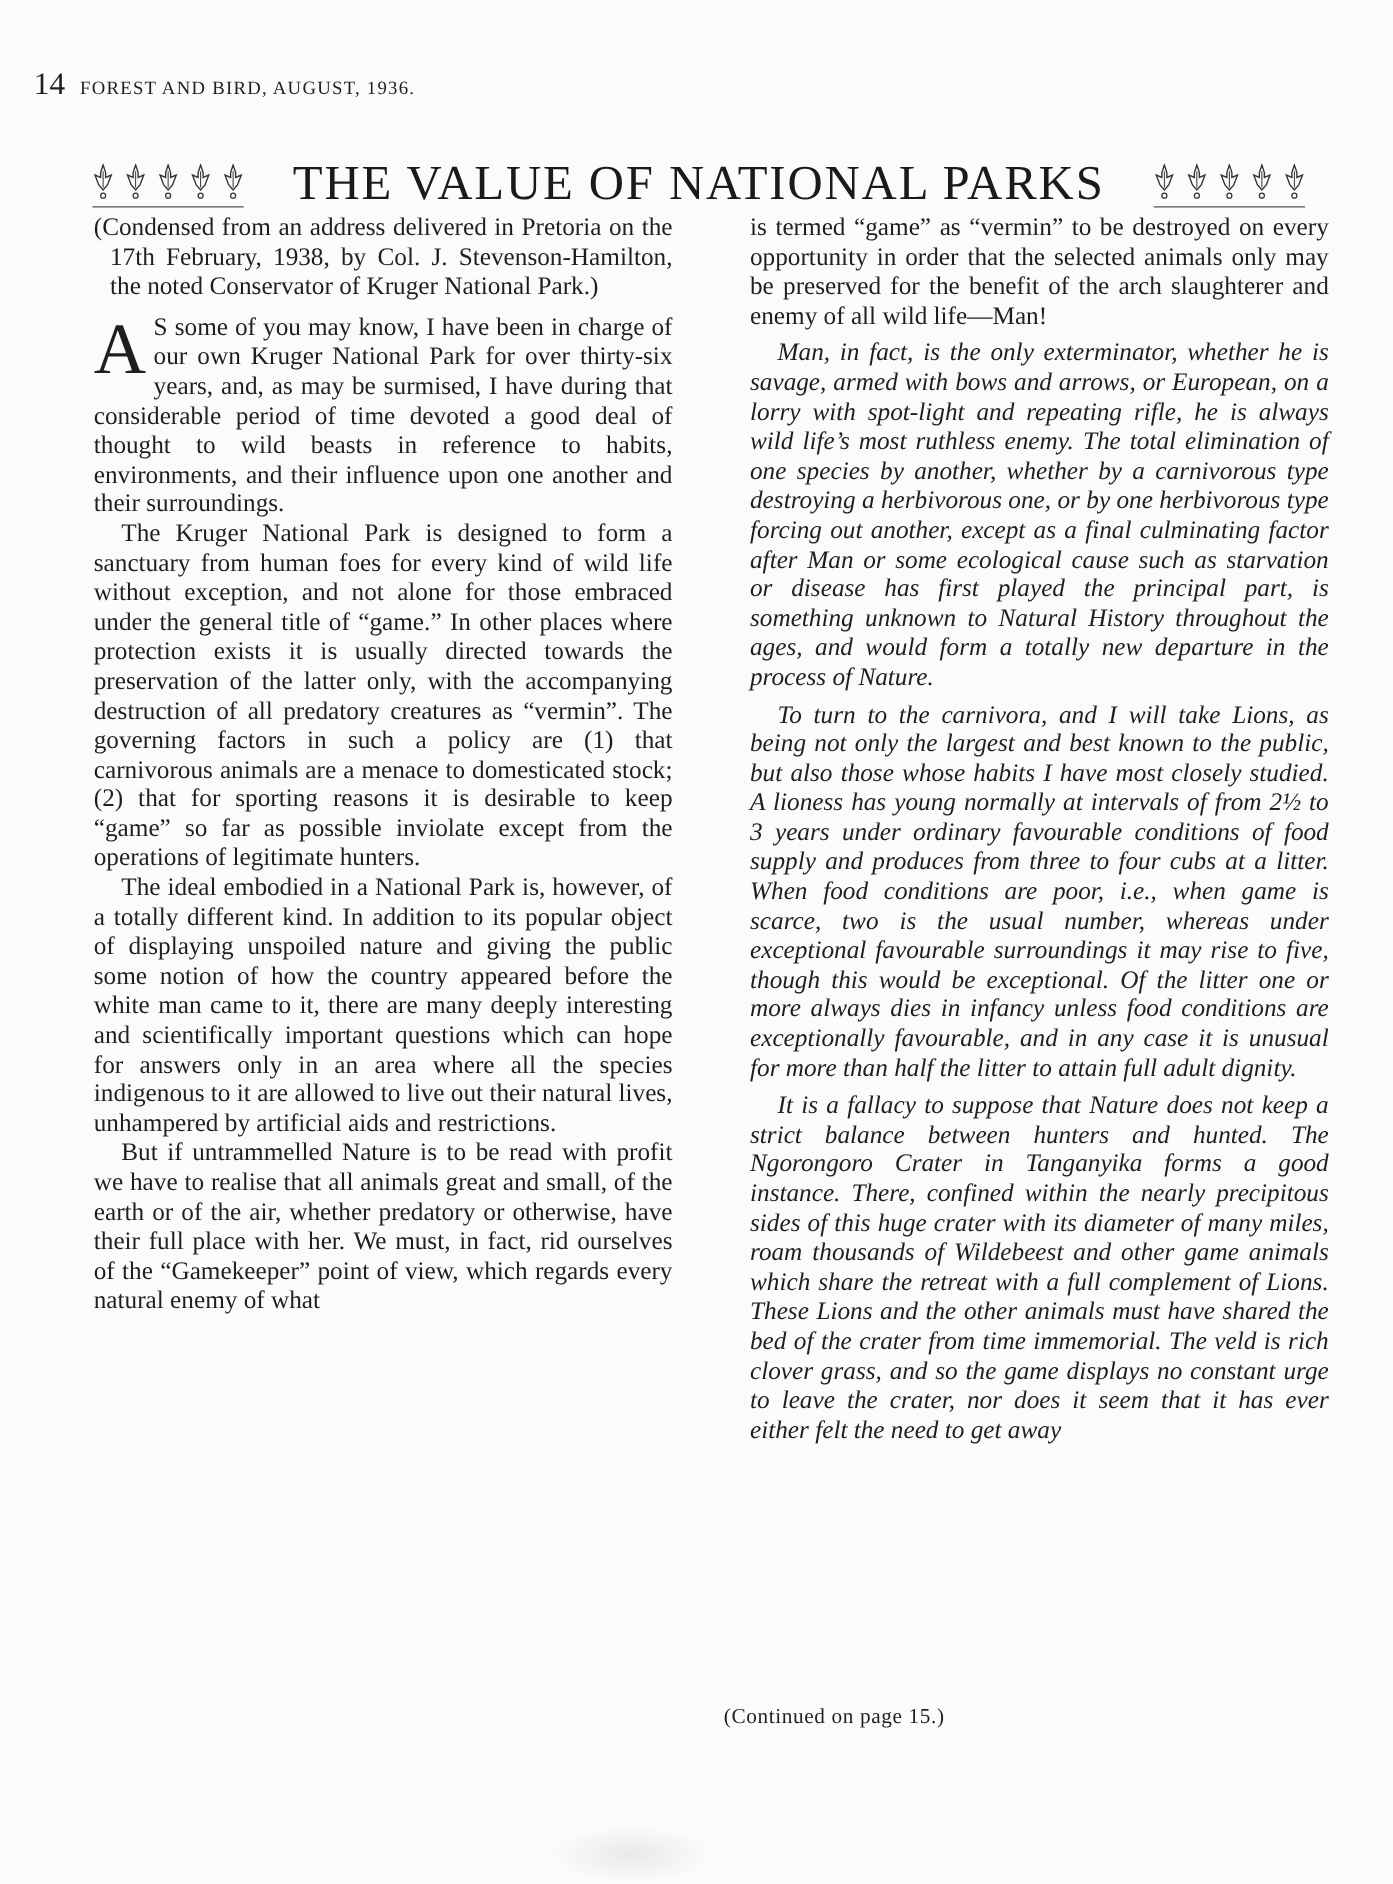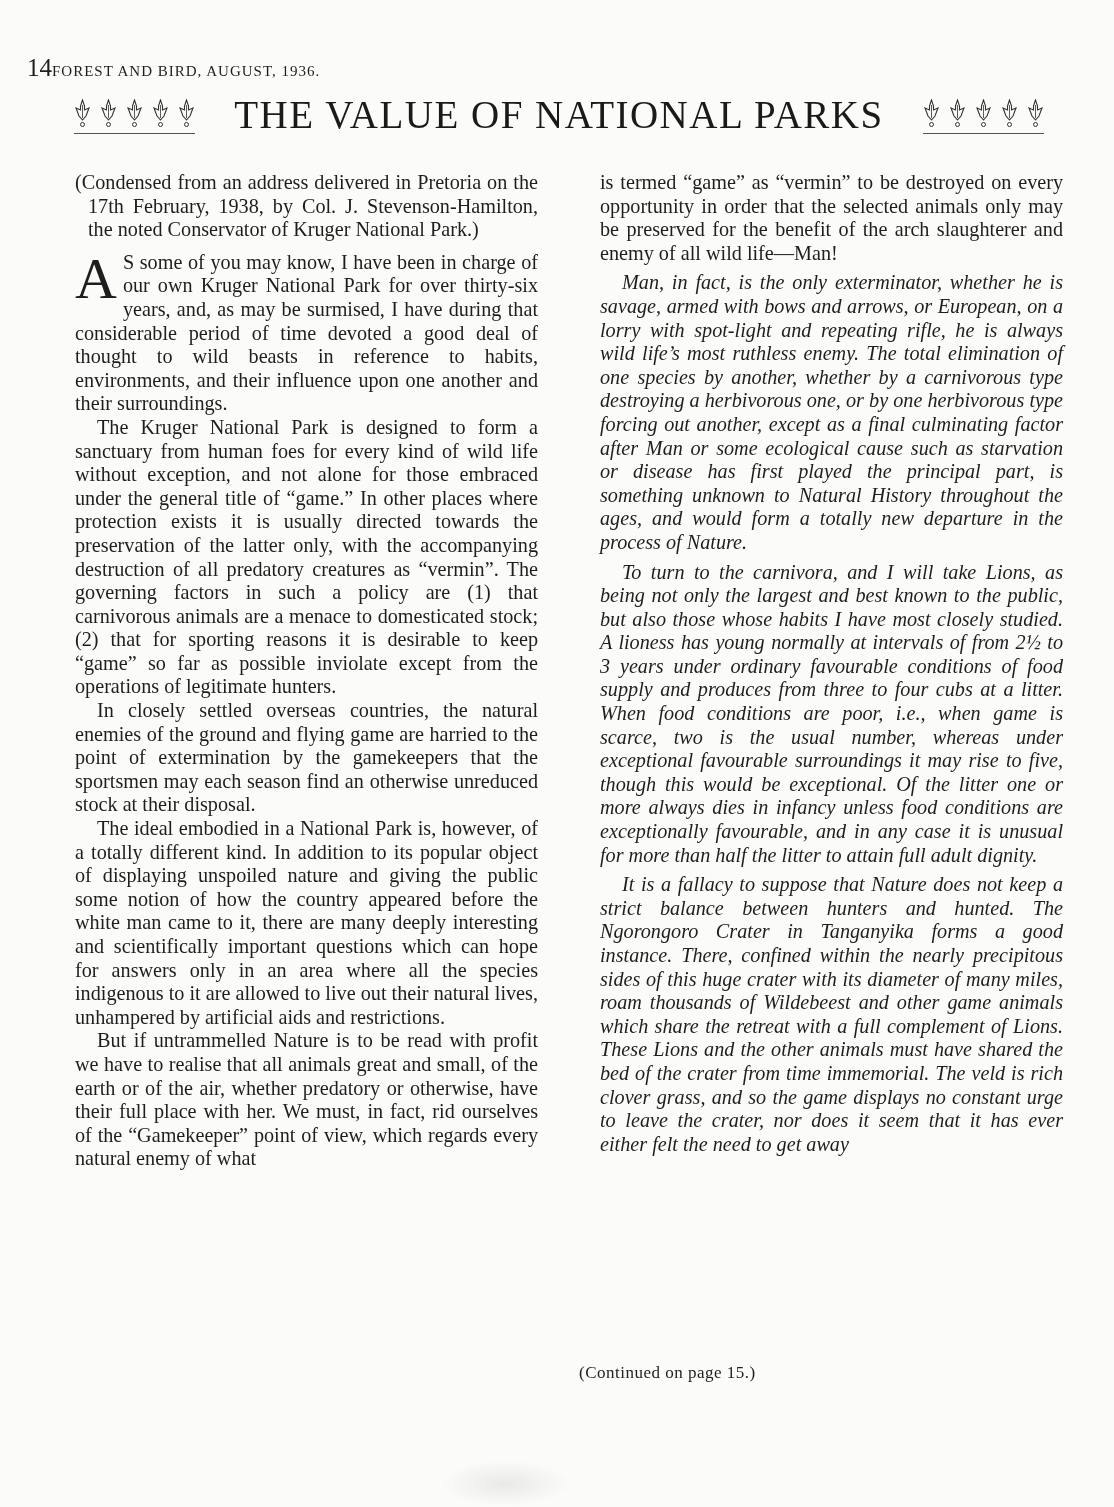--- a/index.html
+++ b/index.html
@@ -5,27 +5,27 @@
   html, body { margin: 0; padding: 0; }
   body {
     width: 1114px; height: 1507px; overflow: hidden;
     background: #fbfbfa;
     color: #1e1e1e;
     font-family: "Liberation Serif", "DejaVu Serif", serif;
     position: relative;
   }
   .running-head {
     position: absolute; left: 27px; top: 54px;
-    display: flex; align-items: baseline; 
+    display: flex; align-items: baseline; gap: 12px;
   }
   .page-number { font-size: 25px; }
   .publication { font-size: 15px; letter-spacing: 1px; font-variant: small-caps; text-transform: lowercase; }
   .publication::first-letter { }
   .title-row {
-    position: absolute; left: 74px; top: 92px; width: 970px;
+    position: absolute; left: 74px; top: 124px; width: 970px;
     display: flex; align-items: center; justify-content: space-between; gap: 35px;
   }
   .ornaments {
     display: flex; gap: 9px; padding-bottom: 4px;
     border-bottom: 1px solid #555; height: 34px; align-items: flex-end;
   }
   .ornament { width: 17px; height: 30px; display: block; }
   .title {
     font-size: 39px; letter-spacing: 1.5px; white-space: nowrap;
     font-weight: normal; margin: 0; color: #1a1a1a;
@@ -123,21 +123,20 @@
           <path d="M8.5 6 L8.5 19" stroke="#333" stroke-width="0.8"></path>
           <circle cx="8.5" cy="25.5" r="2" fill="none" stroke="#333" stroke-width="1"></circle>
         </svg>
       </div>
   </div>
 
   <div class="column col-left">
     <p class="intro"><span>(Condensed from an address delivered in Pretoria on the 17th February, 1938, by Col. J. Stevenson-Hamilton, the noted Conservator of Kruger National Park.)</span></p>
     <p class="lead"><span class="dropcap">A</span><span>S</span><span> some of you may know, I have been in charge of our own Kruger National Park for over thirty-six years, and, as may be sur­mised, I have during that considerable period of time devoted a good deal of thought to wild beasts in reference to habits, environments, and their influence upon one another and their surroundings.</span></p>
     <p>The Kruger National Park is designed to form a sanctuary from human foes for every kind of wild life without exception, and not alone for those embraced under the general title of “game.”  In other places where pro­tection exists it is usually directed towards the preservation of the latter only, with the accom­panying destruction of all predatory creatures as “vermin”.  The governing factors in such a policy are (1) that carnivorous animals are a menace to domesticated stock;  (2) that for sporting reasons it is desirable to keep “game” so far as possible inviolate except from the operations of legitimate hunters.</p>
-    <p>In closely settled overseas countries, the natural enemies of the ground and flying game are harried to the point of extermination by the gamekeepers that the sportsmen may each season find an otherwise unreduced stock at their disposal.</p>
     <p>The ideal embodied in a National Park is, however, of a totally different kind.  In addi­tion to its popular object of displaying un­spoiled nature and giving the public some notion of how the country appeared before the white man came to it, there are many deeply interesting and scientifically important ques­tions which can hope for answers only in an area where all the species indigenous to it are allowed to live out their natural lives, unham­pered by artificial aids and restrictions.</p>
     <p>But if untrammelled Nature is to be read with profit we have to realise that all animals great and small, of the earth or of the air, whether predatory or otherwise, have their full place with her.  We must, in fact, rid our­selves of the “Gamekeeper” point of view, which regards every natural enemy of what</p>
   </div>
 
   <div class="column col-right">
     <p class="lead">is termed “game” as “vermin” to be destroyed on every opportunity in order that the selected animals only may be preserved for the benefit of the arch slaughterer and enemy of all wild life—Man!</p>
     <p class="gap-before">Man, in fact, is the only exterminator, whether he is savage, armed with bows and arrows, or European, on a lorry with spot-light and repeating rifle, he is always wild life’s most ruthless enemy.  The total elimination of one species by another, whether by a car­nivorous type destroying a herbivorous one, or by one herbivorous type forcing out another, except as a final culminating factor after Man or some ecological cause such as starvation or disease has first played the principal part, is something unknown to Natural History throughout the ages, and would form a totally new departure in the process of Nature.</p>
     <p class="gap-before">To turn to the carnivora, and I will take Lions, as being not only the largest and best known to the public, but also those whose habits I have most closely studied.  A lioness has young normally at intervals of from 2½ to 3 years under ordinary favourable conditions of food supply and produces from three to four cubs at a litter.  When food conditions are poor, i.e., when game is scarce, two is the usual number, whereas under exceptional favourable surroundings it may rise to five, though this would be exceptional.  Of the litter one or more always dies in infancy un­less food conditions are exceptionally favour­able, and in any case it is unusual for more than half the litter to attain full adult dignity.</p>
     <p class="gap-before">It is a fallacy to suppose that Nature does not keep a strict balance between hunters and hunted.  The Ngorongoro Crater in Tanga­nyika forms a good instance.  There, confined within the nearly precipitous sides of this huge crater with its diameter of many miles, roam thousands of Wildebeest and other game ani­mals which share the retreat with a full com­plement of Lions.  These Lions and the other animals must have shared the bed of the crater from time immemorial.  The veld is rich clover grass, and so the game displays no constant urge to leave the crater, nor does it seem that it has ever either felt the need to get away</p>
   </div>

